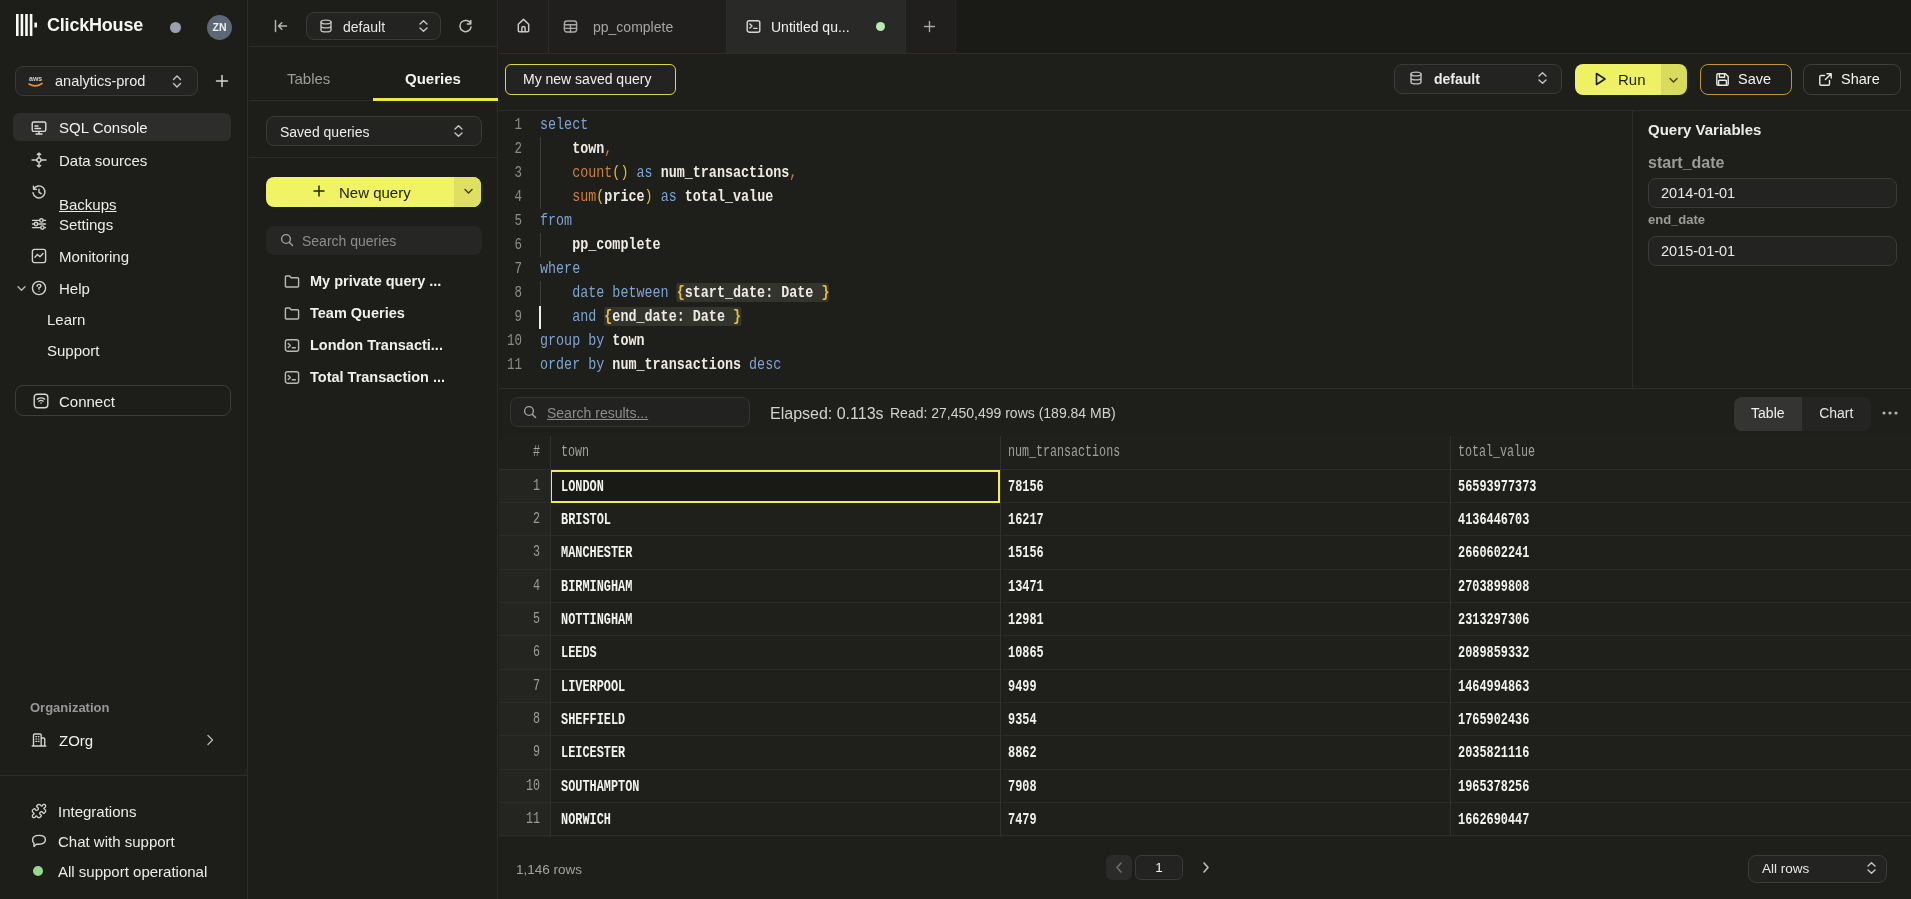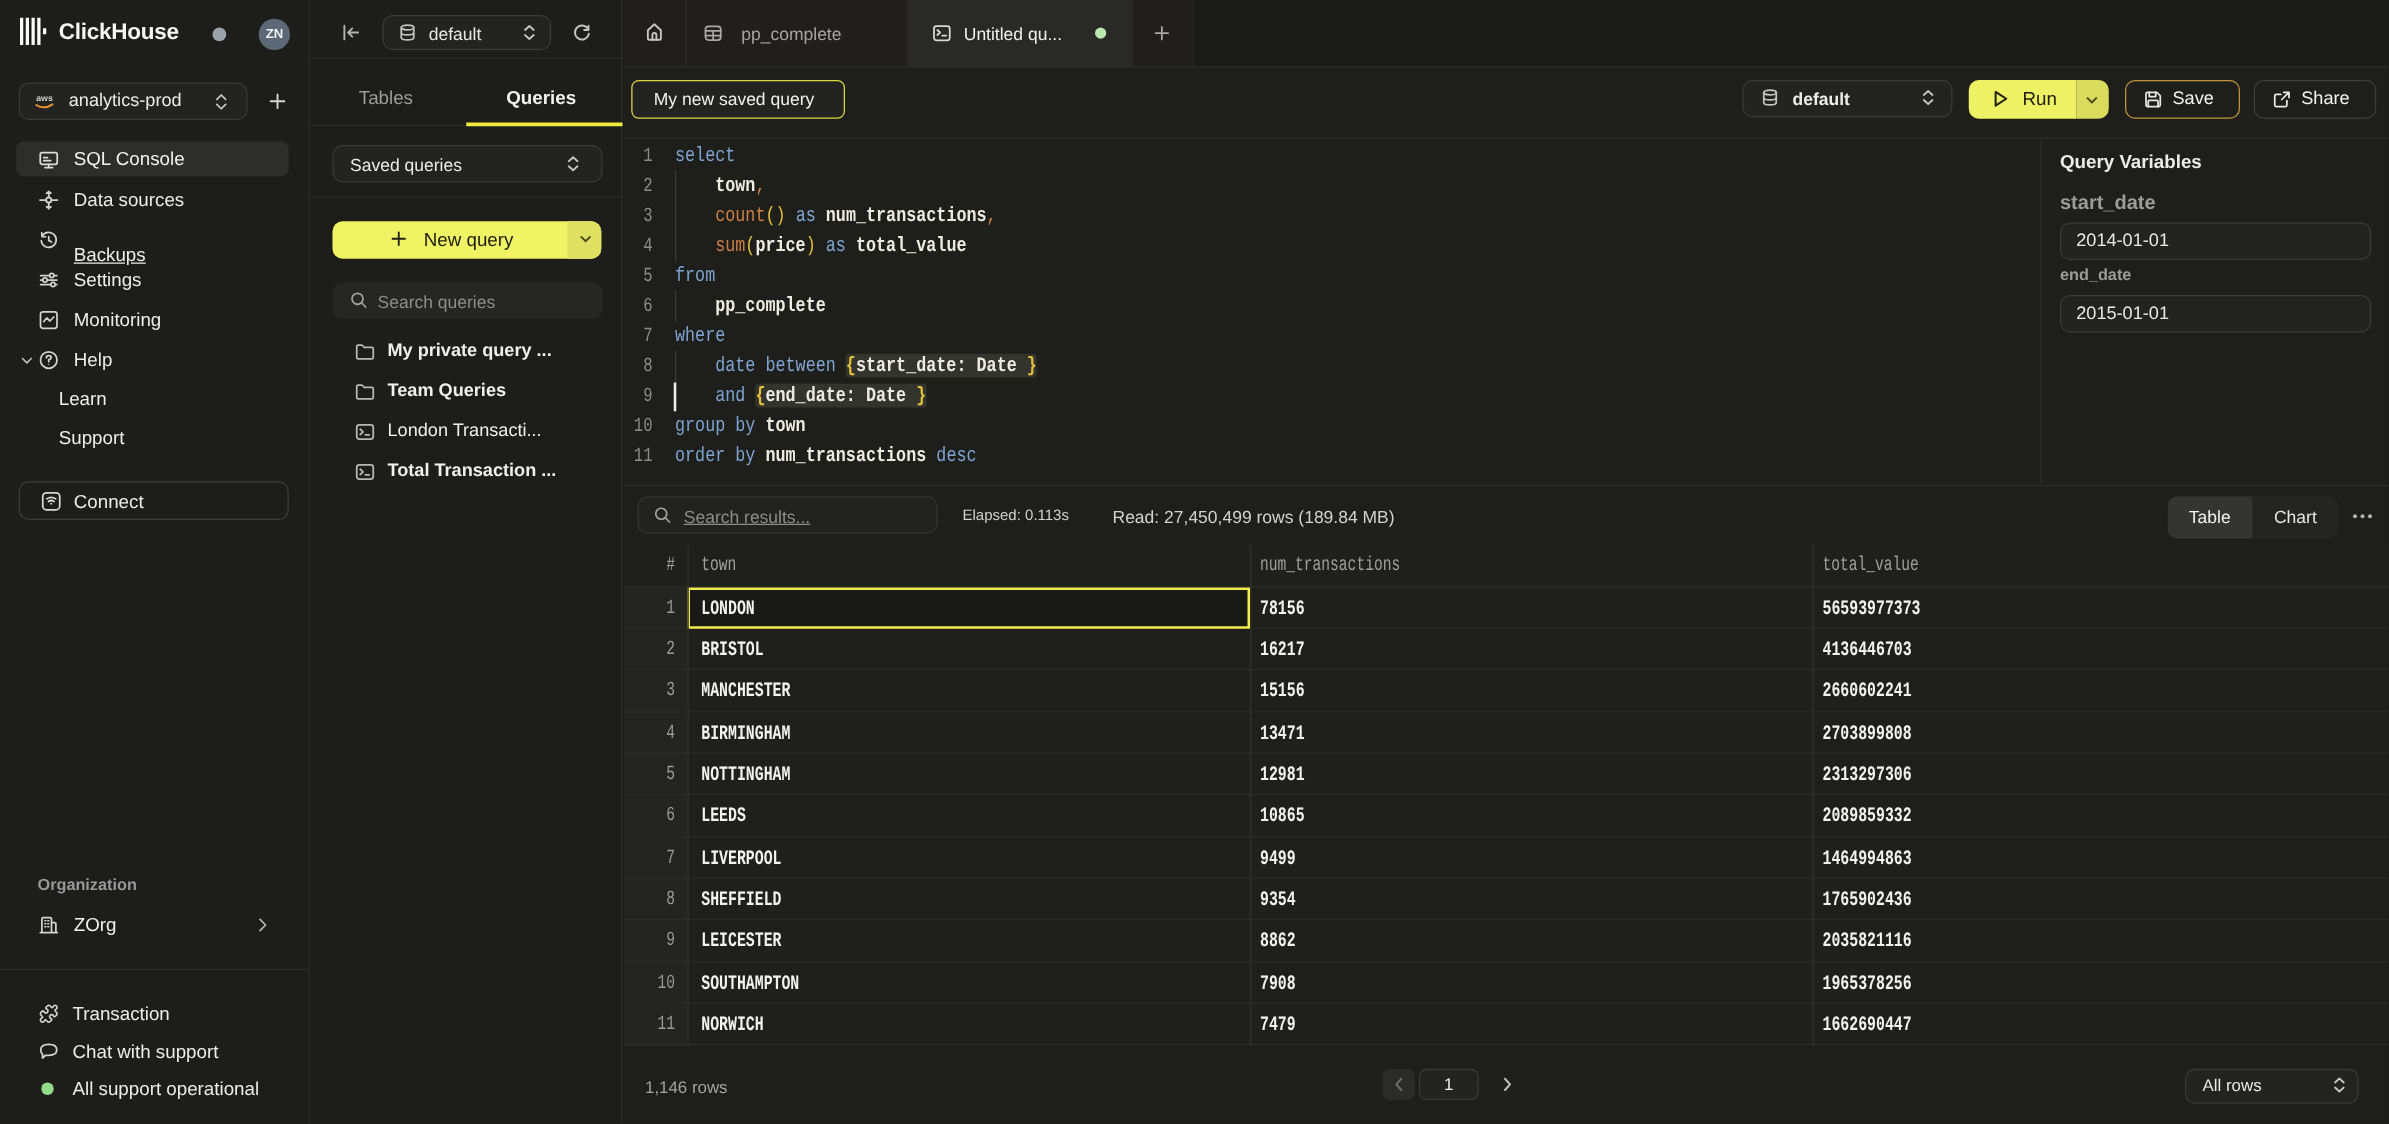--- a/index.html
+++ b/index.html
@@ -134,21 +134,21 @@
     <div class="sel" style="left:1149px;top:236px;width:249px;height:30px;"></div>
     <div class="abs" style="left:1162px;top:243px;font-size:14.5px;color:#e8e8e6;">2015-01-01</div>
 
     <div class="abs" style="left:0;top:388px;width:1412px;height:1px;background:#2c2c29;"></div>
     <div class="abs" style="left:11px;top:397px;width:240px;height:30px;background:#222220;border:1px solid #343431;border-radius:8px;"></div>
     <svg class="abs ico" style="left:24px;top:405px;stroke:#a2a2a0;" width="14" height="14" viewBox="0 0 14 14">
         <circle cx="6" cy="6" r="4.4"></circle>
         <path d="M9.4 9.4 L12.6 12.6"></path>
       </svg>
     <div class="abs" style="left:48px;top:405px;font-size:14px;color:#8d8d8b;text-decoration:underline;">Search results...</div>
-    <div class="abs" style="left:271px;top:405px;font-size:12px;color:#d2d2d0;">Elapsed: 0.113s</div>
+    <div class="abs" style="left:271px;top:405px;font-size:16px;color:#d2d2d0;">Elapsed: 0.113s</div>
     <div class="abs" style="left:391px;top:405px;font-size:14px;color:#d2d2d0;">Read: 27,450,499 rows (189.84 MB)</div>
     <div class="abs" style="left:1235px;top:397px;width:137px;height:34px;border-radius:8px;overflow:hidden;">
       <div class="abs" style="left:0;top:0;width:67.6px;height:34px;background:#343432;"></div>
       <div class="abs" style="left:67.6px;top:0;width:69.4px;height:34px;background:#242422;"></div>
       <div class="abs" style="left:0;top:8px;width:67.6px;font-size:14px;color:#f2f2f0;text-align:center;">Table</div>
       <div class="abs" style="left:67.6px;top:8px;width:69.4px;font-size:14px;color:#e6e6e4;text-align:center;">Chart</div>
     </div>
     <svg class="abs" style="left:1383px;top:410px;" width="16" height="6" viewBox="0 0 16 6">
         <g fill="#b2b2b0">
           <circle cx="2" cy="3" r="1.6"></circle>
@@ -324,21 +324,21 @@
         <path d="M4.8 4.6 H5.6 M7.2 4.6 H8 M4.8 7 H5.6 M7.2 7 H8 M4.8 9.4 H5.6 M7.2 9.4 H8" stroke-width="1.2"></path>
       </svg>
     <div class="abs" style="left:59px;top:732px;font-size:15px;color:#f0f0ee;">ZOrg</div>
     <svg class="abs ico" style="left:204px;top:734px;stroke:#b2b2b0;" width="12" height="12" viewBox="0 0 12 12">
         <path d="M4 1.5 L8.5 6 L4 10.5"></path>
       </svg>
     <div class="abs" style="left:0;top:775px;width:248px;height:1px;background:#2c2c29;"></div>
     <svg class="abs ico" style="left:31px;top:803px;stroke:#d2d2d0;stroke-width:2;" width="16" height="16" viewBox="0 0 24 24">
         <path d="M19.439 7.85c-.049.322.059.648.289.878l1.568 1.568c.47.47.706 1.087.706 1.704s-.235 1.233-.706 1.704l-1.611 1.611a.98.98 0 0 1-.837.276c-.47-.07-.802-.48-.968-.925a2.501 2.501 0 1 0-3.214 3.214c.446.166.855.497.925.968a.979.979 0 0 1-.276.837l-1.61 1.61a2.404 2.404 0 0 1-1.705.707 2.402 2.402 0 0 1-1.704-.706l-1.568-1.568a1.026 1.026 0 0 0-.877-.29c-.493.074-.84.504-1.02.968a2.5 2.5 0 1 1-3.237-3.237c.464-.18.894-.527.967-1.02a1.026 1.026 0 0 0-.289-.877l-1.568-1.568A2.402 2.402 0 0 1 1.998 12c0-.617.236-1.234.706-1.704L4.23 8.77c.24-.24.581-.353.917-.303.515.077.877.528 1.073 1.01a2.5 2.5 0 1 0 3.259-3.259c-.482-.196-.933-.558-1.01-1.073-.05-.336.062-.676.303-.917l1.525-1.525A2.402 2.402 0 0 1 12 1.998c.617 0 1.234.236 1.704.706l1.568 1.568c.23.23.556.338.877.29.493-.074.84-.504 1.02-.968a2.5 2.5 0 1 1 3.237 3.237c-.464.18-.894.527-.967 1.02Z"></path>
       </svg>
-    <div class="abs" style="left:58px;top:803px;font-size:15px;color:#ececea;">Transaction</div>
+    <div class="abs" style="left:58px;top:803px;font-size:15px;color:#ececea;">Integrations</div>
     <svg class="abs ico" style="left:31px;top:833px;stroke:#d2d2d0;" width="16" height="16" viewBox="0 0 16 16">
         <path d="M1.6 6.8 Q1.6 2.4 8 2.4 Q14.4 2.4 14.4 6.8 Q14.4 11.2 8 11.2 H5.4 L3 13.4 V10.3 Q1.6 9.2 1.6 6.8 Z"></path>
       </svg>
     <div class="abs" style="left:58px;top:833px;font-size:15px;color:#ececea;">Chat with support</div>
     <div class="abs" style="left:33px;top:866px;width:10px;height:10px;border-radius:50%;background:#92db8a;"></div>
     <div class="abs" style="left:58px;top:863px;font-size:15px;color:#ececea;">All support operational</div>
   </div>
   <div class="abs" id="panel2">
 
     <svg class="abs ico" style="left:24px;top:18px;stroke:#b4b4b2;stroke-width:1.5;" width="16" height="16" viewBox="0 0 16 16">
@@ -392,20 +392,20 @@
       </svg>
     <div class="abs" style="left:61px;top:273px;font-size:14.5px;font-weight:700;color:#efefed;">My private query ...</div>
     <svg class="abs ico" style="left:35px;top:306px;stroke:#b8b8b6;" width="16" height="15" viewBox="0 0 16 15">
         <path d="M1.4 12 V3 Q1.4 2 2.4 2 H5.6 L7.2 3.8 H13.6 Q14.6 3.8 14.6 4.8 V12 Q14.6 13 13.6 13 H2.4 Q1.4 13 1.4 12 Z"></path>
       </svg>
     <div class="abs" style="left:61px;top:305px;font-size:14.5px;font-weight:700;color:#efefed;">Team Queries</div>
     <svg class="abs ico" style="left:35px;top:338px;stroke:#b8b8b6;" width="16" height="15" viewBox="0 0 16 15">
         <rect x="1.4" y="1.8" width="13.2" height="11.4" rx="2"></rect>
         <path d="M4.2 5.4 L6.4 7.5 L4.2 9.6 M8.2 9.8 H11.4"></path>
       </svg>
-    <div class="abs" style="left:61px;top:337px;font-size:14.5px;font-weight:400;color:#efefed;">London Transacti...</div>
+    <div class="abs" style="left:61px;top:337px;font-size:14.5px;font-weight:700;color:#efefed;">London Transacti...</div>
     <svg class="abs ico" style="left:35px;top:370px;stroke:#b8b8b6;" width="16" height="15" viewBox="0 0 16 15">
         <rect x="1.4" y="1.8" width="13.2" height="11.4" rx="2"></rect>
         <path d="M4.2 5.4 L6.4 7.5 L4.2 9.6 M8.2 9.8 H11.4"></path>
       </svg>
     <div class="abs" style="left:61px;top:369px;font-size:14.5px;font-weight:700;color:#efefed;">Total Transaction ...</div>
   </div>
 </div>
 
 </body></html>

